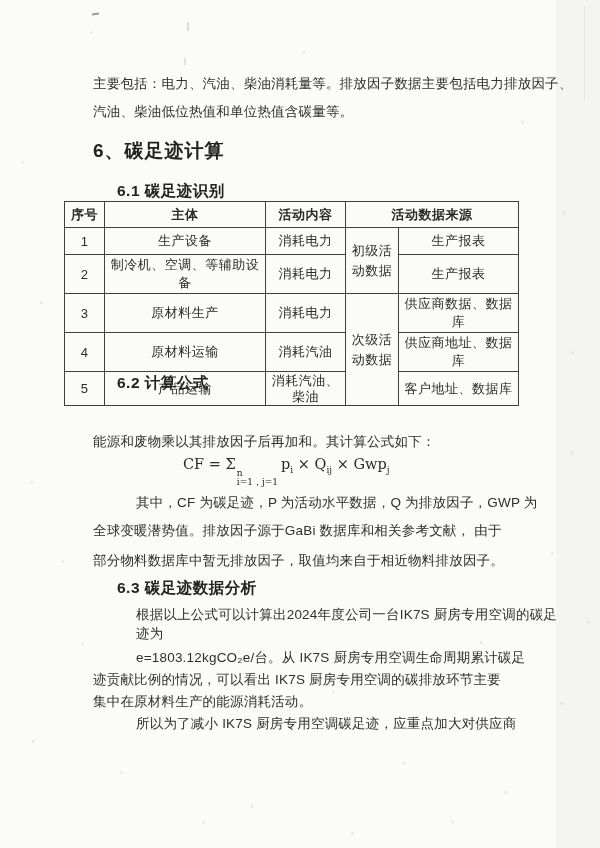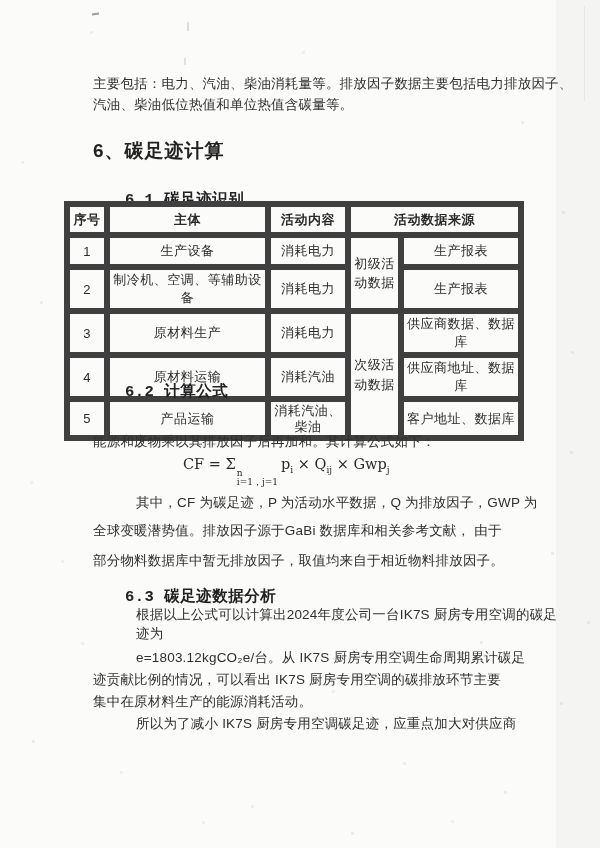--- a/index.html
+++ b/index.html
@@ -31,36 +31,35 @@
     color:#222;
     margin:0;
     white-space:nowrap;
   }
   .h-sub{
     position:absolute;
     font-size:15.5px;
     font-weight:bold;
     letter-spacing:0.5px;
     color:#222;
-    margin:8px;
-    white-space:nowrap;
-    font-family:Liberation Mono, monospace;
+    margin:0;
+    white-space:nowrap;
   }
   table.doc-table{
     position:absolute;
     left:64px;top:201px;
     width:454px;
     border-collapse:collapse;
     table-layout:fixed;
     font-size:13px;
     color:#2b2b2b;
   }
   table.doc-table th,
   table.doc-table td{
-    border:6px solid #404040;
+    border:1px solid #404040;
     text-align:center;
     vertical-align:middle;
     padding:1px 2px;
     letter-spacing:0.5px;
     overflow:hidden;
   }
   table.doc-table th{
     font-weight:bold;
     height:23px;
   }
@@ -135,21 +134,21 @@
 
 <div class="page">
 
   <div class="speckles"></div>
   <div class="artifact artifact-dash"></div>
   <div class="artifact artifact-tick1"></div>
   <div class="artifact artifact-tick2"></div>
   <div class="artifact artifact-vline"></div>
 
   <div class="ln" style="left:93px;top:75px">主要包括：电力、汽油、柴油消耗量等。排放因子数据主要包括电力排放因子、</div>
-  <div class="ln" style="left:93px;top:96px">汽油、柴油低位热值和单位热值含碳量等。</div>
+  <div class="ln" style="left:93px;top:103px">汽油、柴油低位热值和单位热值含碳量等。</div>
 
   <h1 class="h-main" style="left:93px;top:138px">6、碳足迹计算</h1>
 
   <h2 class="h-sub" style="left:117px;top:181px">6.1 碳足迹识别</h2>
 
   <table class="doc-table">
     <colgroup>
       <col style="width:40px">
       <col style="width:161px">
       <col style="width:80px">

